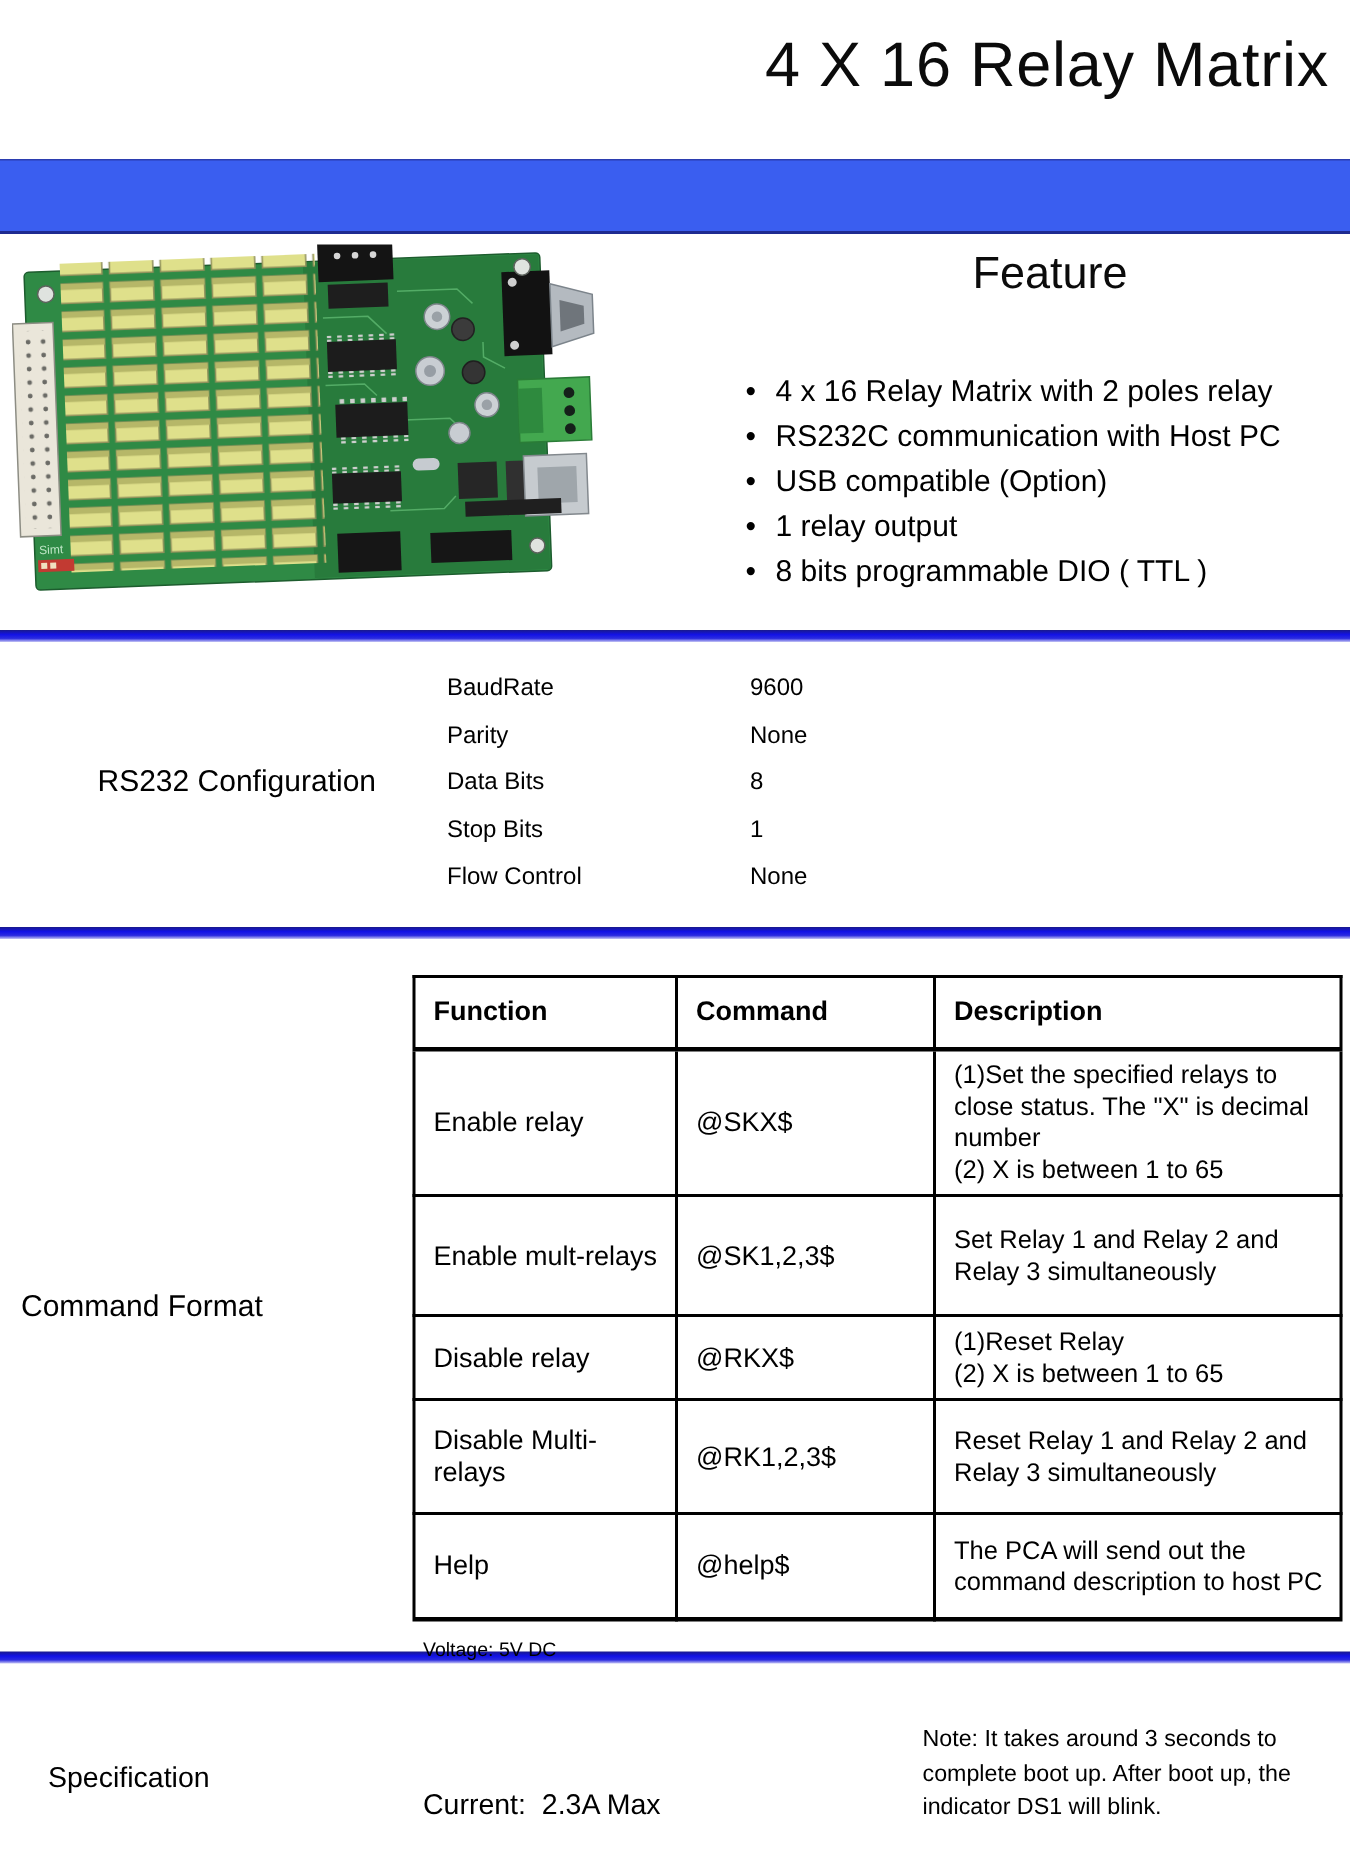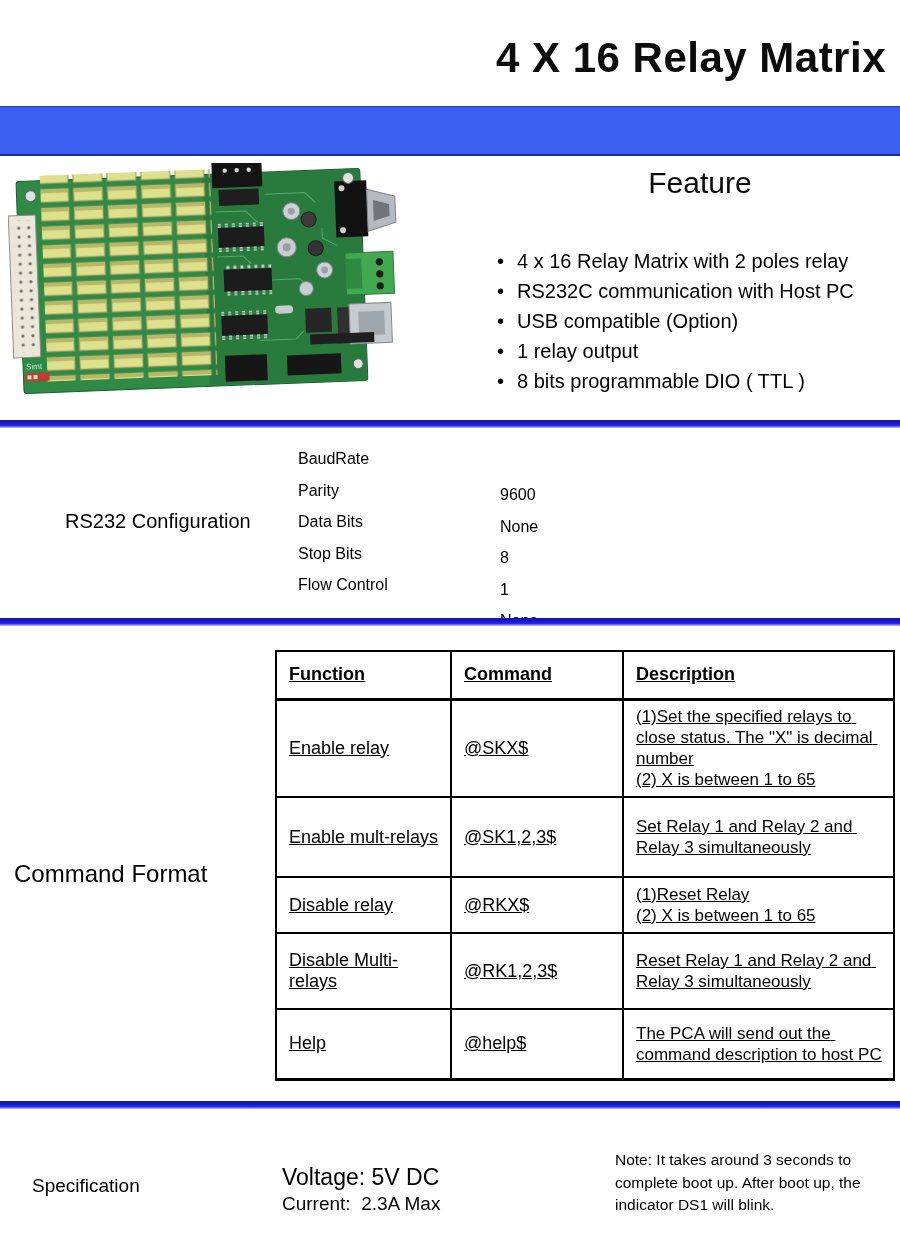--- a/index.html
+++ b/index.html
@@ -2,22 +2,22 @@
 <html><head>
 <meta charset="utf-8">
 <style>
   html,body{margin:0;padding:0;background:#ffffff;}
   .page{
     position:relative;width:900px;height:1246px;background:#ffffff;
     font-family:"Liberation Sans","DejaVu Sans",sans-serif;color:#000;
     overflow:hidden;
   }
   .page-title{
-    position:absolute;top:36px;right:14px;
-    font-size:42px;line-height:44px;letter-spacing:0.5px;color:#0b0b0b;font-weight:bold;
+    position:absolute;top:21px;right:14px;
+    font-size:42px;line-height:44px;letter-spacing:0.5px;color:#0b0b0b;
   }
   .banner{
     position:absolute;top:106px;left:0;width:900px;height:47px;
     background:#3a5ef0;
     border-top:1px solid #2b3db0;border-bottom:2px solid #1e2a90;
   }
   .divider{
     position:absolute;left:0;width:900px;height:8px;
     background:linear-gradient(180deg,#1a1a8c 0%,#1212e6 38%,#2a2ae0 70%,#c6c6f5 100%);
   }
@@ -39,42 +39,42 @@
     position:relative;font-size:20px;line-height:30px;padding-left:22px;
   }
   .feature-list li::before{
     content:"\2022";position:absolute;left:2px;top:0;font-size:20px;
   }
 
   .rs232-label{position:absolute;top:510px;left:30px;font-size:20px;margin-left:35px;}
   .cfg{position:absolute;top:450px;left:298px;width:420px;}
   .cfg-row{display:flex;height:31.5px;align-items:flex-start;font-size:16px;}
   .cfg-k{width:202px;}
-  .cfg-v{white-space:pre-wrap;margin-top:36px;}
-
-  .cmd-label{position:absolute;top:860px;left:14px;font-size:24px;}
+  .cfg-v{white-space:pre-wrap;}
+
+  .cmd-label{position:absolute;top:860px;left:14px;font-size:20px;}
   table.cmd-table{
     position:absolute;top:650px;left:275px;width:618px;
     border-collapse:collapse;table-layout:fixed;
-    border:2px solid #000;border-bottom-width:3px;text-decoration:underline;
+    border:2px solid #000;border-bottom-width:3px;
   }
   table.cmd-table col.c1{width:175px;}
   table.cmd-table col.c2{width:172px;}
   table.cmd-table col.c3{width:271px;}
   table.cmd-table th,table.cmd-table td{
     border:2px solid #000;vertical-align:middle;text-align:left;
     padding:4px 6px 4px 12px;font-size:18px;
   }
   table.cmd-table th{font-size:18px;font-weight:bold;border-bottom-width:3px;}
   table.cmd-table td.desc{font-size:17px;line-height:21px;white-space:pre-wrap;padding-left:12px;}
   tr.hrow{height:48px;} tr.r1{height:98px;} tr.r2{height:80px;}
   tr.r3{height:56px;margin-top:38px;} tr.r4{height:76px;} tr.r5{height:70px;margin-top:28px;}
 
   .spec-label{position:absolute;top:1175px;left:32px;font-size:19px;}
-  .spec-voltage{position:absolute;top:1164px;left:282px;font-size:23px;white-space:pre-wrap;text-align:center;}
+  .spec-voltage{position:absolute;top:1092px;left:282px;font-size:13px;white-space:pre-wrap;text-align:center;}
   .spec-current{position:absolute;top:1193px;left:282px;font-size:19px;white-space:pre-wrap;}
   .spec-note{
     position:absolute;top:1149px;left:615px;width:282px;
     font-size:15.5px;line-height:22.5px;
   }
 </style>
 </head>
 <body>
 
 <div class="page">

